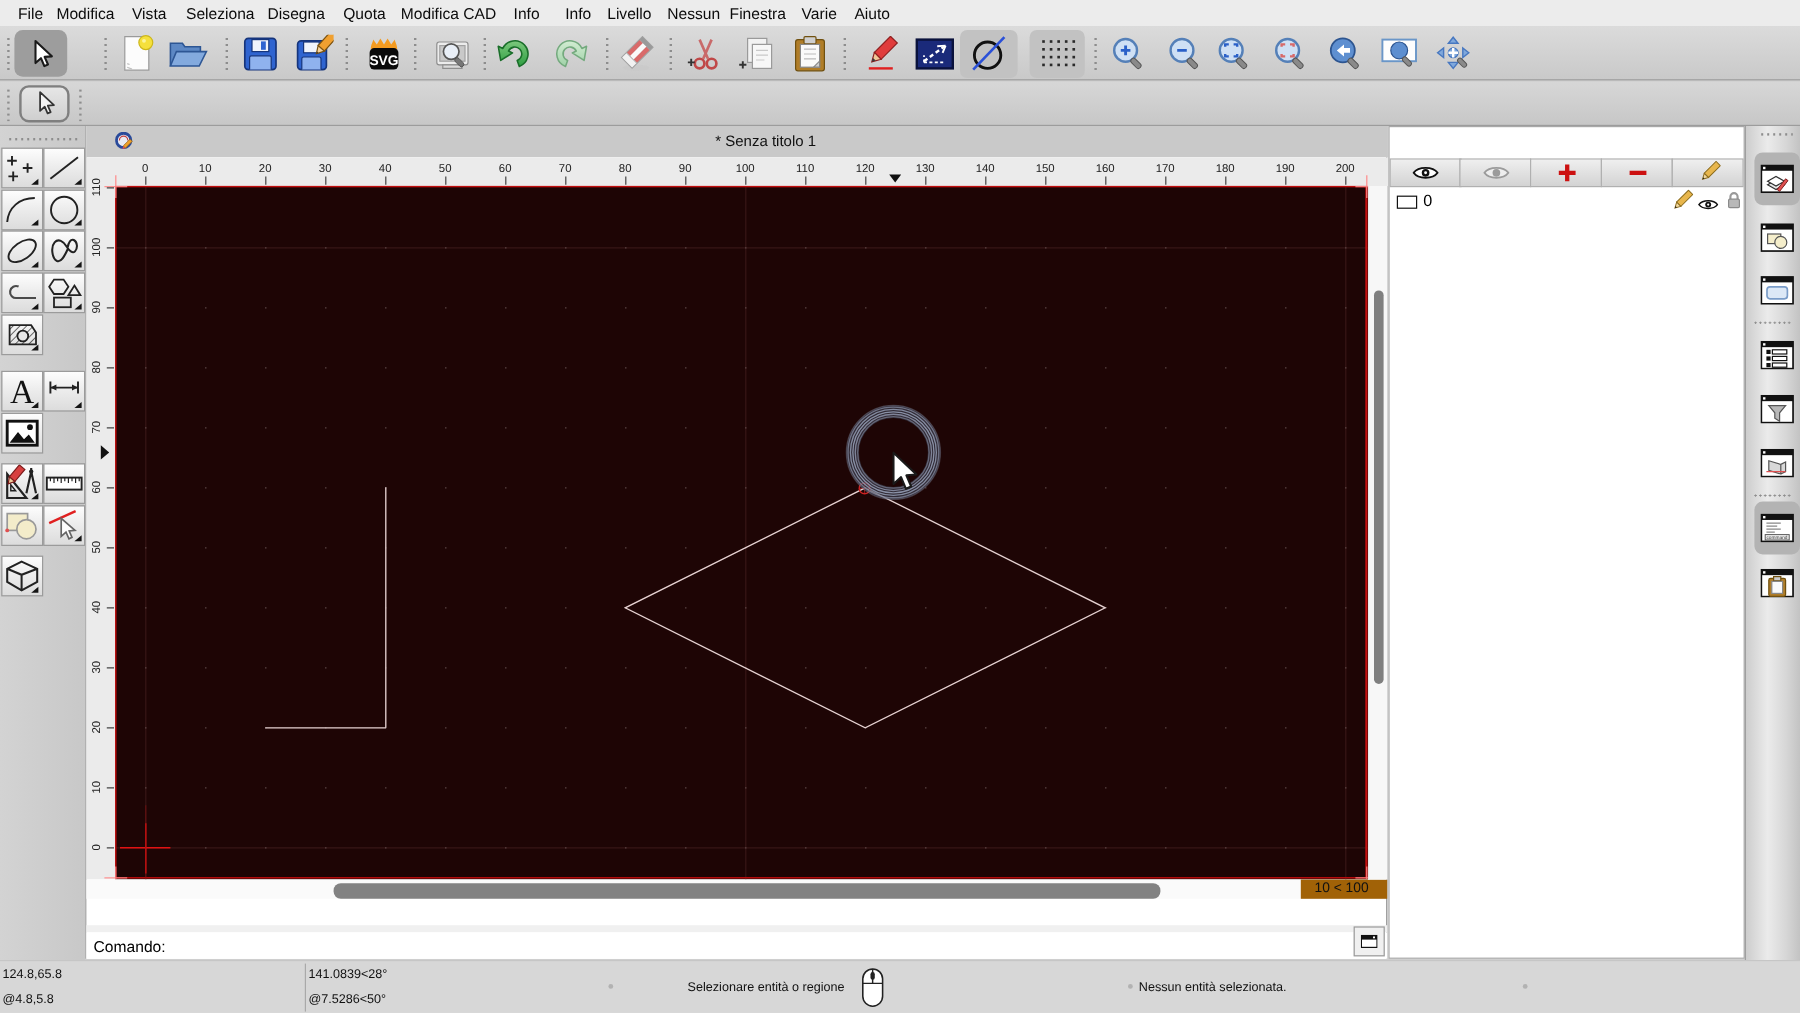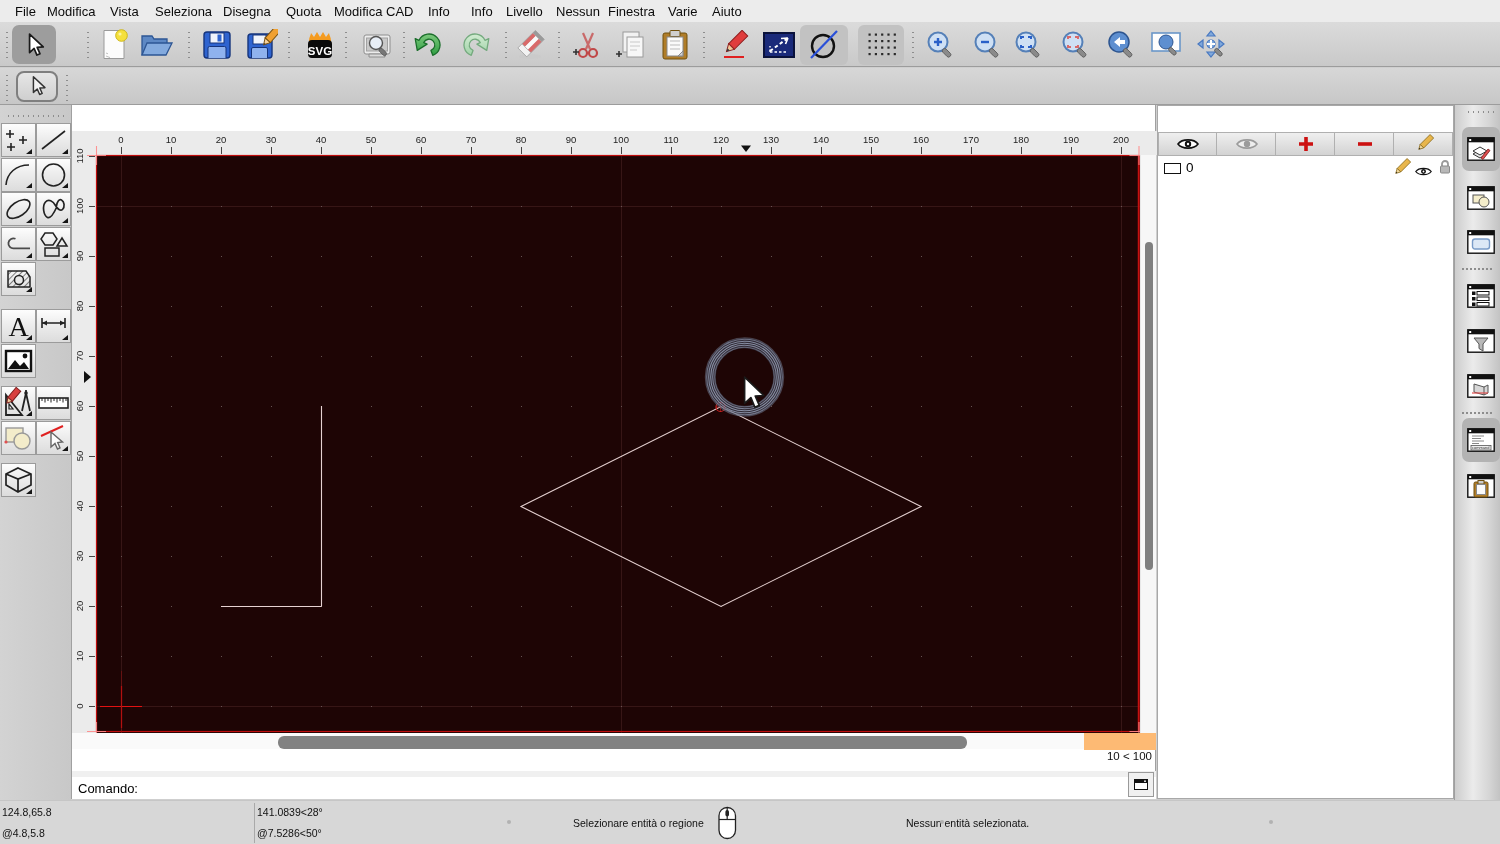--- a/index.html
+++ b/index.html
@@ -15,21 +15,21 @@
 .pbtn { position:absolute; width:35px; height:34px; background:linear-gradient(180deg,#fdfdfd,#ededed 45%,#dcdcdc); border:1px solid #9b9b9b; }
 .corner { position:absolute; right:2.5px; bottom:2.5px; width:0; height:0; border-left:6.5px solid transparent; border-bottom:5.5px solid #151515; }
 #mdiwin { position:absolute; left:71px; top:105px; width:1085px; height:694px; background:#fff; border-right:1px solid #a0a0a0; border-left:1px solid #a0a0a0;}
 #mtitle { position:absolute; left:0; top:0; width:1084px; height:26px; background:#c9c9c9; }
 #mtitle .t { position:absolute; left:524px; top:5.5px; font-size:12.5px; color:#111; }
 #cadsvg { position:absolute; left:0; top:26px; }
 #hscroll { position:absolute; left:0; top:628px; width:1012px; height:16px; background:#fafafa; }
 #vscroll { position:absolute; left:1068px; top:50px; width:16px; height:578px; background:#f7f7f7; border-left:1px solid #e8e8e8;}
 #vthumb { position:absolute; left:3.5px; top:87px; width:8.5px; height:328px; background:#7f7f7f; border-radius:4.5px; }
 #hthumb { position:absolute; left:206px; top:3px; width:689px; height:12.5px; background:#828282; border-radius:6px; }
-#gridinfo { position:absolute; left:1012px; top:628px; width:72px; height:16px; background:#fdba74; font-size:11.5px; color:#111; text-align:right; padding:17px 4px 0 0; }
+#gridinfo { position:absolute; left:1012px; top:628px; width:72px; height:16px; background:#a16207; font-size:11.5px; color:#111; text-align:center; padding:1px 4px 0 0; }
 #histrow { position:absolute; left:0; top:644px; width:1084px; height:22px; background:#fff; border-top:1px solid #b2b2b2; }
 #histrow .bluebar { position:absolute; left:1px; top:0px; width:1.5px; height:21px; background:#2222dd; }
 #histrow .txt { position:absolute; left:6px; top:3px; font-size:13px; color:#1c1cd8; }
 #gap1 { position:absolute; left:0; top:666px; width:1084px; height:6px; background:#f0f0f0; }
 #inprow { position:absolute; left:0; top:672px; width:1084px; height:22px; background:#fff; }
 #inprow .lbl { position:absolute; left:6px; top:4px; font-size:13px; color:#000; }
 #kbdbtn { position:absolute; left:1056px; top:-5px; width:26px; height:25px; background:#f0f0f0; border:1px solid #9a9a9a; }
 #rpanel { position:absolute; left:1157px; top:105px; width:297px; height:694px; background:#fff; border:1px solid #a8a8a8; }
 #rptitle { position:absolute; left:0; top:0; width:295px; height:26px; background:#c9c9c9; }
 #rptitle .t { position:absolute; left:30px; width:295px; text-align:center; top:5.5px; font-size:12.5px; color:#222; }
@@ -329,20 +329,31 @@
         </svg></div>
 <div class="pbtn" style="left:36.0px;top:315.9px;"><svg width="33" height="32" viewBox="0 0 33 32">
           <path d="M4 14 L26 4" stroke="#e02020" stroke-width="2"></path>
           <path d="M14 10 L14 25 L18 21.5 L20.5 27 L23 25.8 L20.7 20.5 L25.5 20 Z" fill="#fdfdfd" stroke="#666" stroke-width="1.4"></path>
         </svg><div class="corner"></div></div>
 <div class="pbtn" style="left:0.5px;top:358.2px;"><svg width="33" height="32" viewBox="0 0 33 32">
           <path d="M16 4 L29 10 L29 21 L16 28 L4 21 L4 10 Z M4 10 L16 15 L29 10 M16 15 L16 28" fill="none" stroke="#222" stroke-width="1.7"></path>
         </svg><div class="corner"></div></div>
 </div>
 <div id="mdiwin">
+<div id="mtitle">
+<svg style="position:absolute;left:24px;top:5px;" width="16" height="16" viewBox="0 0 16 16">
+          <circle cx="7" cy="7" r="6" fill="#e8eaf2" stroke="#2a4a9a" stroke-width="2.4"></circle>
+          <path d="M3.5 7 a3.5 3.5 0 0 1 7 0" fill="none" stroke="#c04040" stroke-width="1"></path>
+          <g transform="rotate(45 10 10)">
+            <rect x="8.8" y="5.5" width="2.6" height="8" fill="#f0a028" stroke="#906010" stroke-width="0.6"></rect>
+            <path d="M8.8 13.5 l1.3 2.2 1.3 -2.2 z" fill="#e05050"></path>
+          </g>
+        </svg>
+<span class="t">* Senza titolo 1</span>
+      </div>
 <svg id="cadsvg" width="1085" height="602" viewBox="0 0 1085 602">
         <rect x="0" y="0" width="1085" height="24" fill="#ebebeb"></rect>
         <rect x="0" y="24" width="24" height="578" fill="#ebebeb"></rect>
         <rect x="24" y="24" width="1044" height="578" fill="#1e0505"></rect>
         <path d="M49.5 24 V602" stroke="#371616" stroke-width="1"></path>
         <path d="M549.5 24 V602" stroke="#371616" stroke-width="1"></path>
         <path d="M1049.5 24 V602" stroke="#371616" stroke-width="1"></path>
         <path d="M24 75.5 H1068" stroke="#371616" stroke-width="1"></path>
         <path d="M24 575.5 H1068" stroke="#371616" stroke-width="1"></path>
         <path d="M49 75.5 h1 M49 125.5 h1 M49 175.5 h1 M49 225.5 h1 M49 275.5 h1 M49 325.5 h1 M49 375.5 h1 M49 425.5 h1 M49 475.5 h1 M49 525.5 h1 M49 575.5 h1 M99 75.5 h1 M99 125.5 h1 M99 175.5 h1 M99 225.5 h1 M99 275.5 h1 M99 325.5 h1 M99 375.5 h1 M99 425.5 h1 M99 475.5 h1 M99 525.5 h1 M99 575.5 h1 M149 75.5 h1 M149 125.5 h1 M149 175.5 h1 M149 225.5 h1 M149 275.5 h1 M149 325.5 h1 M149 375.5 h1 M149 425.5 h1 M149 475.5 h1 M149 525.5 h1 M149 575.5 h1 M199 75.5 h1 M199 125.5 h1 M199 175.5 h1 M199 225.5 h1 M199 275.5 h1 M199 325.5 h1 M199 375.5 h1 M199 425.5 h1 M199 475.5 h1 M199 525.5 h1 M199 575.5 h1 M249 75.5 h1 M249 125.5 h1 M249 175.5 h1 M249 225.5 h1 M249 275.5 h1 M249 325.5 h1 M249 375.5 h1 M249 425.5 h1 M249 475.5 h1 M249 525.5 h1 M249 575.5 h1 M299 75.5 h1 M299 125.5 h1 M299 175.5 h1 M299 225.5 h1 M299 275.5 h1 M299 325.5 h1 M299 375.5 h1 M299 425.5 h1 M299 475.5 h1 M299 525.5 h1 M299 575.5 h1 M349 75.5 h1 M349 125.5 h1 M349 175.5 h1 M349 225.5 h1 M349 275.5 h1 M349 325.5 h1 M349 375.5 h1 M349 425.5 h1 M349 475.5 h1 M349 525.5 h1 M349 575.5 h1 M399 75.5 h1 M399 125.5 h1 M399 175.5 h1 M399 225.5 h1 M399 275.5 h1 M399 325.5 h1 M399 375.5 h1 M399 425.5 h1 M399 475.5 h1 M399 525.5 h1 M399 575.5 h1 M449 75.5 h1 M449 125.5 h1 M449 175.5 h1 M449 225.5 h1 M449 275.5 h1 M449 325.5 h1 M449 375.5 h1 M449 425.5 h1 M449 475.5 h1 M449 525.5 h1 M449 575.5 h1 M499 75.5 h1 M499 125.5 h1 M499 175.5 h1 M499 225.5 h1 M499 275.5 h1 M499 325.5 h1 M499 375.5 h1 M499 425.5 h1 M499 475.5 h1 M499 525.5 h1 M499 575.5 h1 M549 75.5 h1 M549 125.5 h1 M549 175.5 h1 M549 225.5 h1 M549 275.5 h1 M549 325.5 h1 M549 375.5 h1 M549 425.5 h1 M549 475.5 h1 M549 525.5 h1 M549 575.5 h1 M599 75.5 h1 M599 125.5 h1 M599 175.5 h1 M599 225.5 h1 M599 275.5 h1 M599 325.5 h1 M599 375.5 h1 M599 425.5 h1 M599 475.5 h1 M599 525.5 h1 M599 575.5 h1 M649 75.5 h1 M649 125.5 h1 M649 175.5 h1 M649 225.5 h1 M649 275.5 h1 M649 325.5 h1 M649 375.5 h1 M649 425.5 h1 M649 475.5 h1 M649 525.5 h1 M649 575.5 h1 M699 75.5 h1 M699 125.5 h1 M699 175.5 h1 M699 225.5 h1 M699 275.5 h1 M699 325.5 h1 M699 375.5 h1 M699 425.5 h1 M699 475.5 h1 M699 525.5 h1 M699 575.5 h1 M749 75.5 h1 M749 125.5 h1 M749 175.5 h1 M749 225.5 h1 M749 275.5 h1 M749 325.5 h1 M749 375.5 h1 M749 425.5 h1 M749 475.5 h1 M749 525.5 h1 M749 575.5 h1 M799 75.5 h1 M799 125.5 h1 M799 175.5 h1 M799 225.5 h1 M799 275.5 h1 M799 325.5 h1 M799 375.5 h1 M799 425.5 h1 M799 475.5 h1 M799 525.5 h1 M799 575.5 h1 M849 75.5 h1 M849 125.5 h1 M849 175.5 h1 M849 225.5 h1 M849 275.5 h1 M849 325.5 h1 M849 375.5 h1 M849 425.5 h1 M849 475.5 h1 M849 525.5 h1 M849 575.5 h1 M899 75.5 h1 M899 125.5 h1 M899 175.5 h1 M899 225.5 h1 M899 275.5 h1 M899 325.5 h1 M899 375.5 h1 M899 425.5 h1 M899 475.5 h1 M899 525.5 h1 M899 575.5 h1 M949 75.5 h1 M949 125.5 h1 M949 175.5 h1 M949 225.5 h1 M949 275.5 h1 M949 325.5 h1 M949 375.5 h1 M949 425.5 h1 M949 475.5 h1 M949 525.5 h1 M949 575.5 h1 M999 75.5 h1 M999 125.5 h1 M999 175.5 h1 M999 225.5 h1 M999 275.5 h1 M999 325.5 h1 M999 375.5 h1 M999 425.5 h1 M999 475.5 h1 M999 525.5 h1 M999 575.5 h1 M1049 75.5 h1 M1049 125.5 h1 M1049 175.5 h1 M1049 225.5 h1 M1049 275.5 h1 M1049 325.5 h1 M1049 375.5 h1 M1049 425.5 h1 M1049 475.5 h1 M1049 525.5 h1 M1049 575.5 h1" stroke="#665252" stroke-width="1"></path>
@@ -605,17 +616,17 @@
 <div style="position:absolute;left:254px;top:2px;width:1px;height:40px;background:#a9a9a9;"></div>
 <span class="s" style="left:257px;top:5px;">141.0839&lt;28°</span>
 <span class="s" style="left:257px;top:26px;">@7.5286&lt;50°</span>
 <span class="s" style="left:573px;top:16px;">Selezionare entità o regione</span>
 <svg style="position:absolute;left:717px;top:5px;" width="20" height="34" viewBox="0 0 20 34">
 <rect x="2" y="1.5" width="16.5" height="31" rx="8.2" fill="#fff" stroke="#222" stroke-width="1.3"></rect>
 <path d="M2 13.5 h16.5" stroke="#222" stroke-width="1.2"></path>
 <path d="M10.2 1.5 v12" stroke="#222" stroke-width="1.2"></path>
 <rect x="8.4" y="4" width="3.6" height="6.5" rx="1.8" fill="#222"></rect>
 </svg>
-<span class="s" style="left:906px;top:16px;">Nessun entità selezionata.</span>
+<span class="s" style="left:949px;top:16px;">Nessun entità selezionata.</span>
 <div class="dot" style="left:507px;top:19px;"></div>
 <div class="dot" style="left:940px;top:19px;"></div>
 <div class="dot" style="left:1269px;top:19px;"></div>
 </div>
 </div>
 </body></html>

